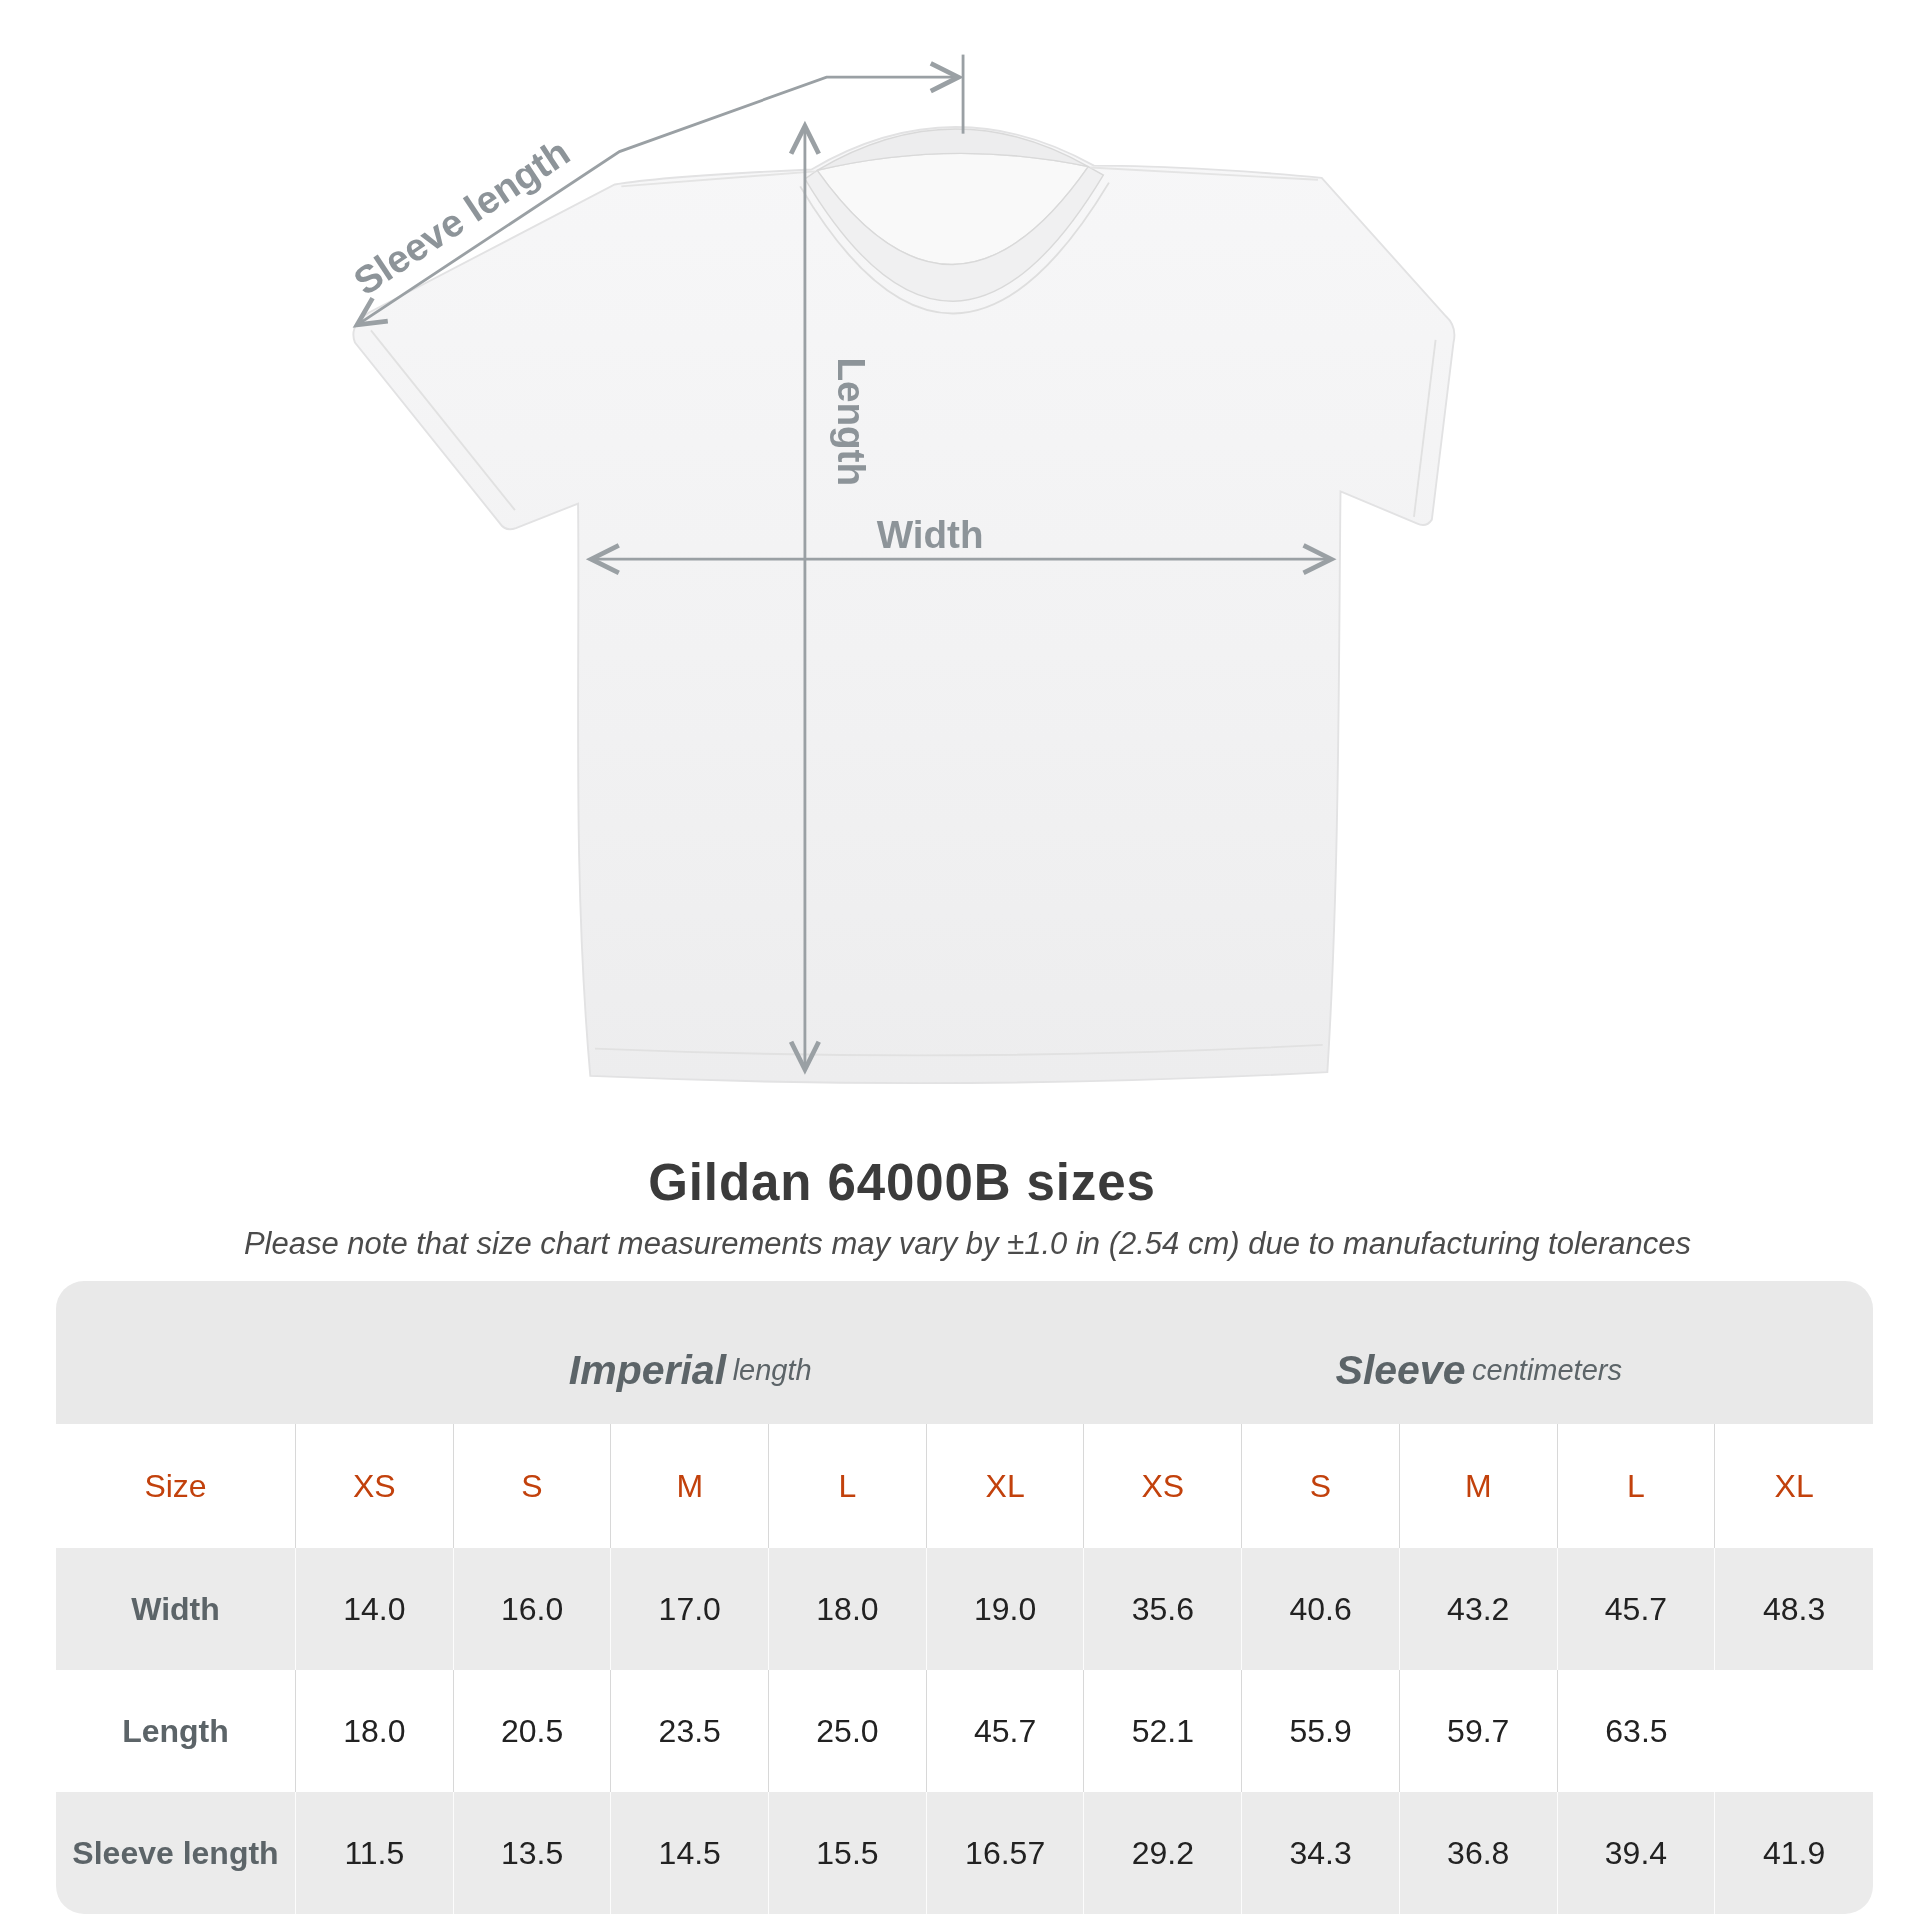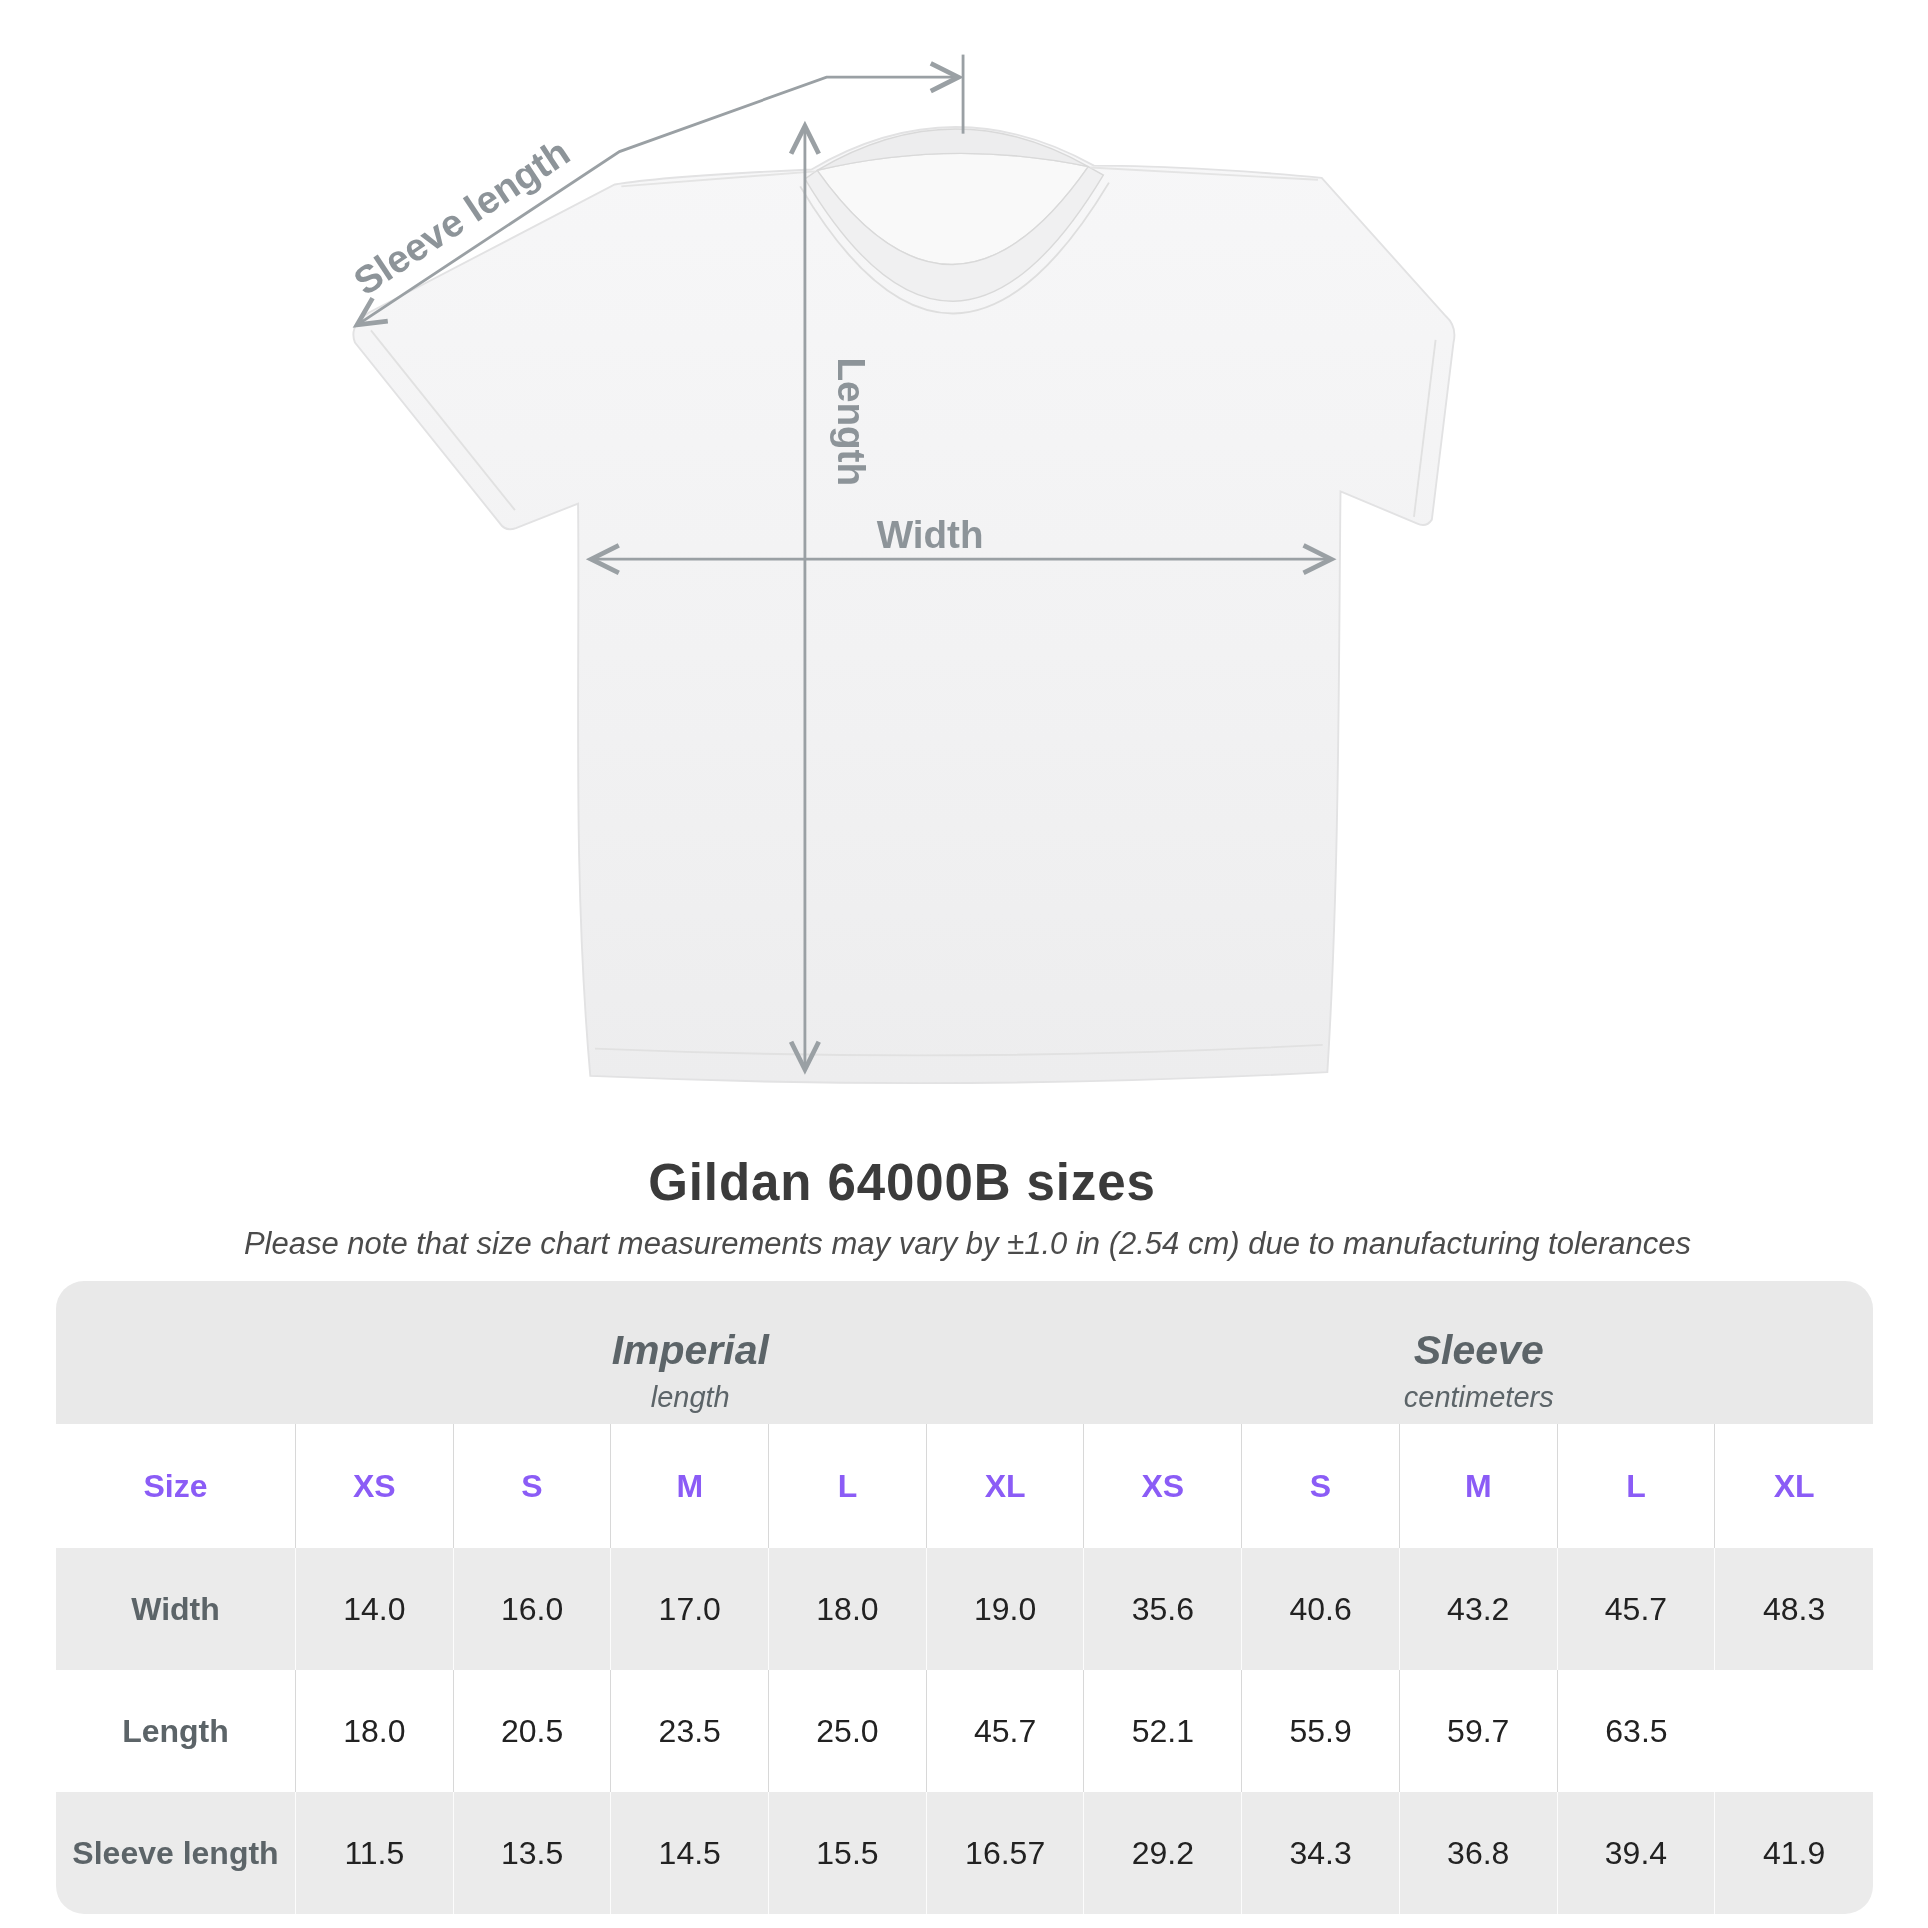--- a/index.html
+++ b/index.html
@@ -23,39 +23,39 @@
     font-size:31px;font-style:italic;color:#4b4b4b;padding-left:7px;
   }
 
   
   .size-table{position:absolute;left:56px;top:1281px;width:1817px;}
   .unit-band{
     display:flex;height:143px;background:#e9e9e9;border-radius:28px 28px 0 0;
   }
   .unit-band .spacer{width:240px;flex:0 0 auto;}
   .unit-group{
-    flex:1 1 0;display:flex;flex-direction:column;align-items:center;justify-content:center;gap:6.6px;margin-top:36px;
+    flex:1 1 0;display:flex;flex-direction:row;align-items:center;justify-content:center;gap:6.6px;margin-top:36px;
   }
   .unit-label{font-size:41px;font-weight:bold;font-style:italic;color:#5c6468;}
   .unit-sub{font-size:29px;font-style:italic;color:#5c6468;}
 
   .trow{display:grid;grid-template-columns:240px repeat(10,1fr);}
   .trow.sizes{height:124px;background:#ffffff;}
   .trow.alt{height:122px;background:#ebebeb;}
   .trow.plain{height:122px;background:#ffffff;}
   .trow.last{border-radius:0 0 28px 28px;overflow:hidden;}
 
   .cell{
     display:flex;align-items:center;justify-content:center;
     font-size:32px;color:#222222;
   }
   .trow.sizes .cell,.trow.plain .cell{border-right:1.9px solid #d8d8d8;}
   .trow.alt .cell{border-right:1.9px solid rgba(255,255,255,0.85);}
   .trow .cell:last-child{border-right:none;}
-  .cell.hdr{font-weight:bold;color:#8b5cf6;}
+  .cell.hdr{font-weight:normal;color:#c2410c;}
   .cell.rowlabel{font-weight:bold;color:#5c6468;}
 </style>
 </head>
 <body>
 
 <svg id="diagram" viewBox="0 0 2048 1210" xmlns="http://www.w3.org/2000/svg">
   <defs>
     <linearGradient id="fab" x1="0" y1="0" x2="0" y2="1">
       <stop offset="0" stop-color="#f7f7f8"></stop>
       <stop offset="0.55" stop-color="#f2f2f3"></stop>

